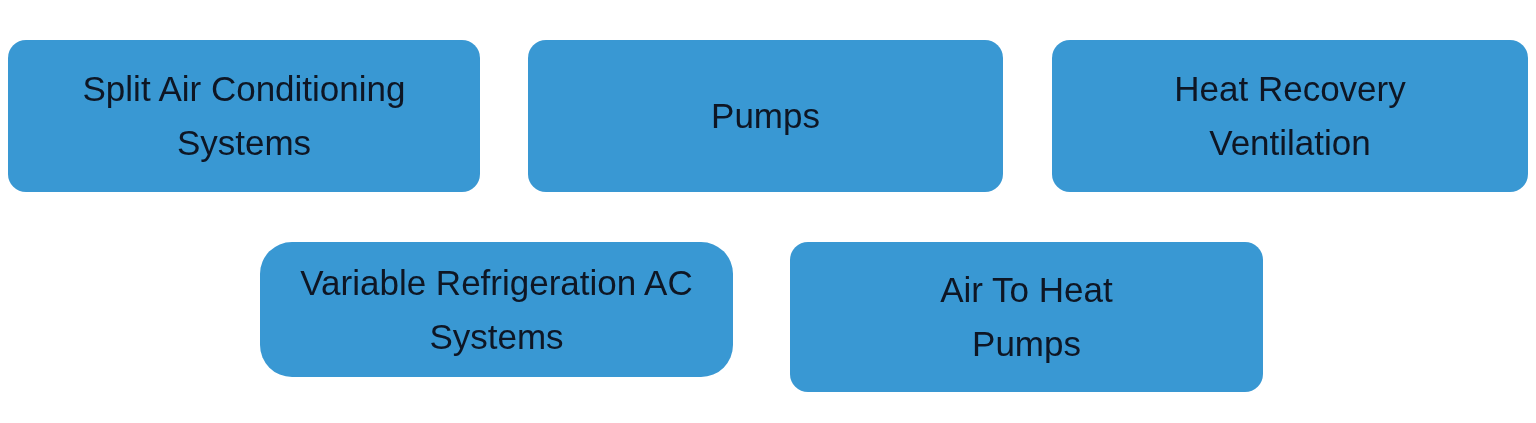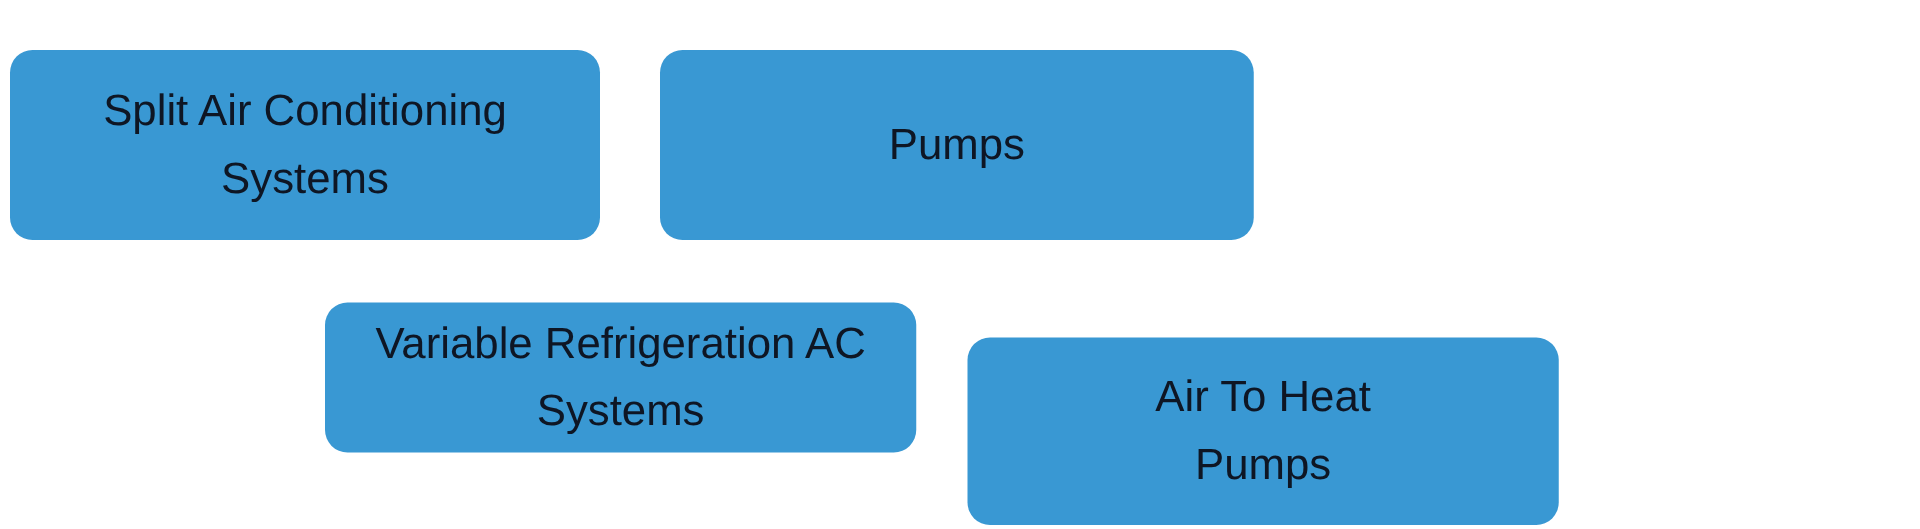--- a/index.html
+++ b/index.html
@@ -29,37 +29,41 @@
   .box .line {
     font-size: 35px;
     line-height: 54px;
     font-weight: 400;
     color: var(--text-color, #0e1624);
     white-space: nowrap;
   }
   .b1 { left: 8px;    top: 40px;  width: 472px; height: 152px; }
   .b2 { left: 528px;  top: 40px;  width: 475px; height: 152px; }
   .b3 { left: 1052px; top: 40px;  width: 476px; height: 152px; }
-  .b4 { left: 260px;  top: 242px; width: 473px; height: 120px; }
-  .b5 { left: 774px;  top: 242px; width: 473px; height: 150px; margin-top: 28px; }
+  .b4 { left: 260px;  top: 242px; width: 473px; height: 135px; border-radius: 32px; }
+  .b5 { left: 790px;  top: 242px; width: 473px; height: 150px; }
 </style>
 </head>
 <body>
 
 <div class="canvas">
 
   <div class="box b1">
     <div class="line">Split Air Conditioning</div>
     <div class="line">Systems</div>
   </div>
 
   <div class="box b2">
     <div class="line">Pumps</div>
   </div>
 
+  <div class="box b3">
+    <div class="line">Heat Recovery</div>
+    <div class="line">Ventilation</div>
+  </div>
 
   <div class="box b4">
     <div class="line">Variable Refrigeration AC</div>
     <div class="line">Systems</div>
   </div>
 
   <div class="box b5">
     <div class="line">Air To Heat</div>
     <div class="line">Pumps</div>
   </div>

